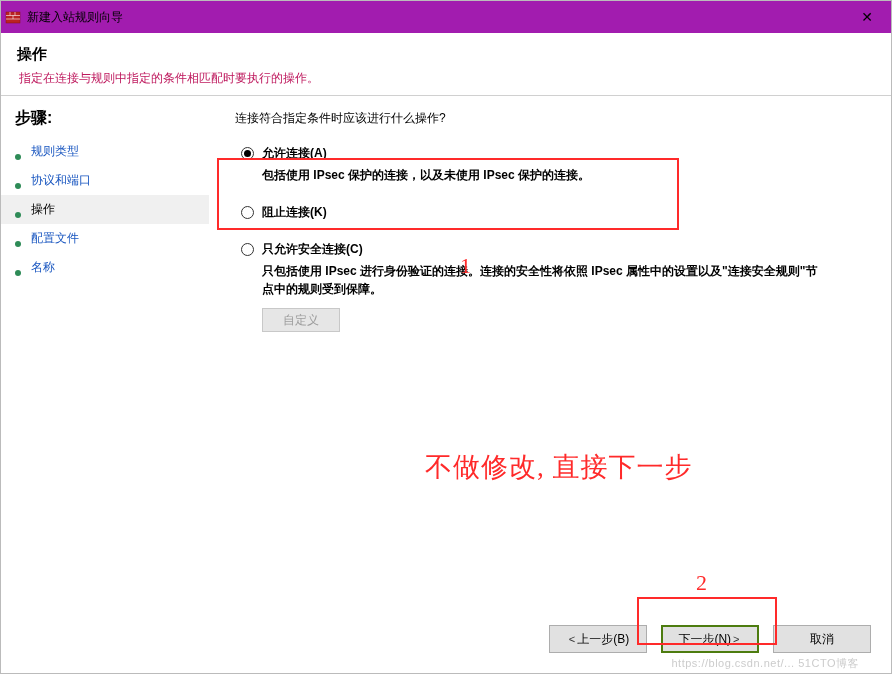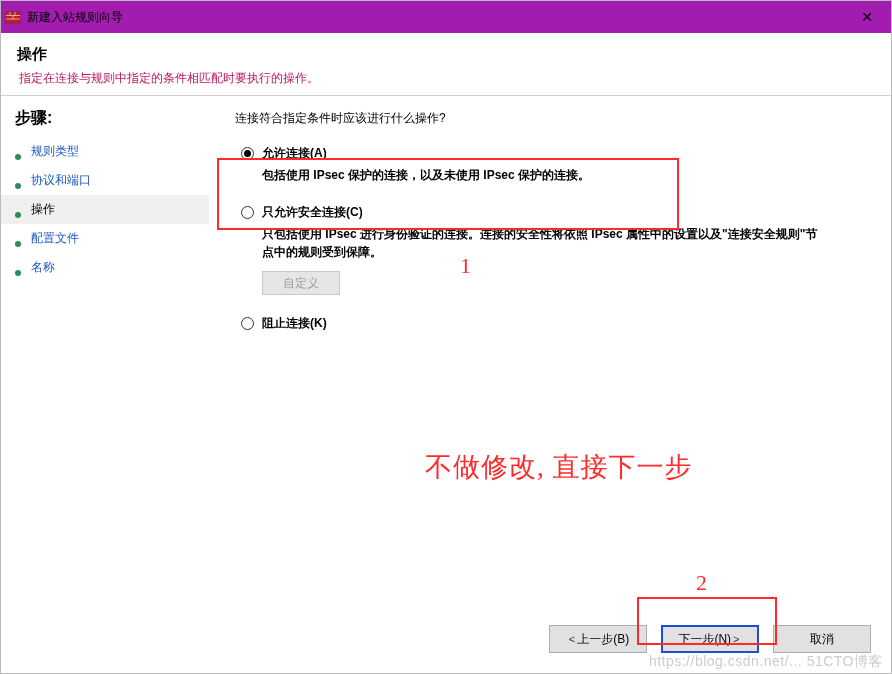--- a/index.html
+++ b/index.html
@@ -160,28 +160,28 @@
   }
   .btn {
     min-width: 98px; height: 28px;
     background: #e1e1e1;
     border: 1px solid #adadad;
     font-size: 12px;
     display: inline-flex; align-items: center; justify-content: center;
     padding: 0 10px;
   }
   .btn.primary {
-    border: 2px solid #1d4ed8;
+    border: 2px solid #4d7c0f;
     background: #e1e1e1;
   }
   .chev { font-size: 11px; margin: 0 2px; color: #333; }
   .watermark {
     position: absolute;
-    right: 8px; bottom: 2px;
-    font-size: 14px; color: #ccc;
+    right: 32px; bottom: 2px;
+    font-size: 11px; color: #ccc;
     letter-spacing: 0.5px;
     pointer-events: none;
     margin-left: 45px;
   }
 </style>
 </head>
 <body>
 
 <div class="titlebar">
   <span class="icon">
@@ -242,33 +242,33 @@
               <span class="dot"></span>
             </span>
           <span>允许连接(A)</span>
         </div>
         <div class="opt-desc">包括使用 IPsec 保护的连接，以及未使用 IPsec 保护的连接。</div>
       </div>
 
       <div class="option">
         <div class="opt-row">
           <span class="radio"></span>
+          <span>阻止连接(K)</span>
+        </div>
+      </div>
+
+      <div class="option">
+        <div class="opt-row">
+          <span class="radio"></span>
           <span>只允许安全连接(C)</span>
         </div>
         <div class="opt-desc">只包括使用 IPsec 进行身份验证的连接。连接的安全性将依照 IPsec 属性中的设置以及"连接安全规则"节点中的规则受到保障。</div>
         <div class="custom-btn">自定义</div>
       </div>
 
-      <div class="option">
-        <div class="opt-row">
-          <span class="radio"></span>
-          <span>阻止连接(K)</span>
-        </div>
-      </div>
-
     </div>
   </div>
 
 </div>
 
 <div class="footer">
   <div class="btn">
     <span class="chev">&lt;</span>
     <span>上一步(B)</span>
   </div>

